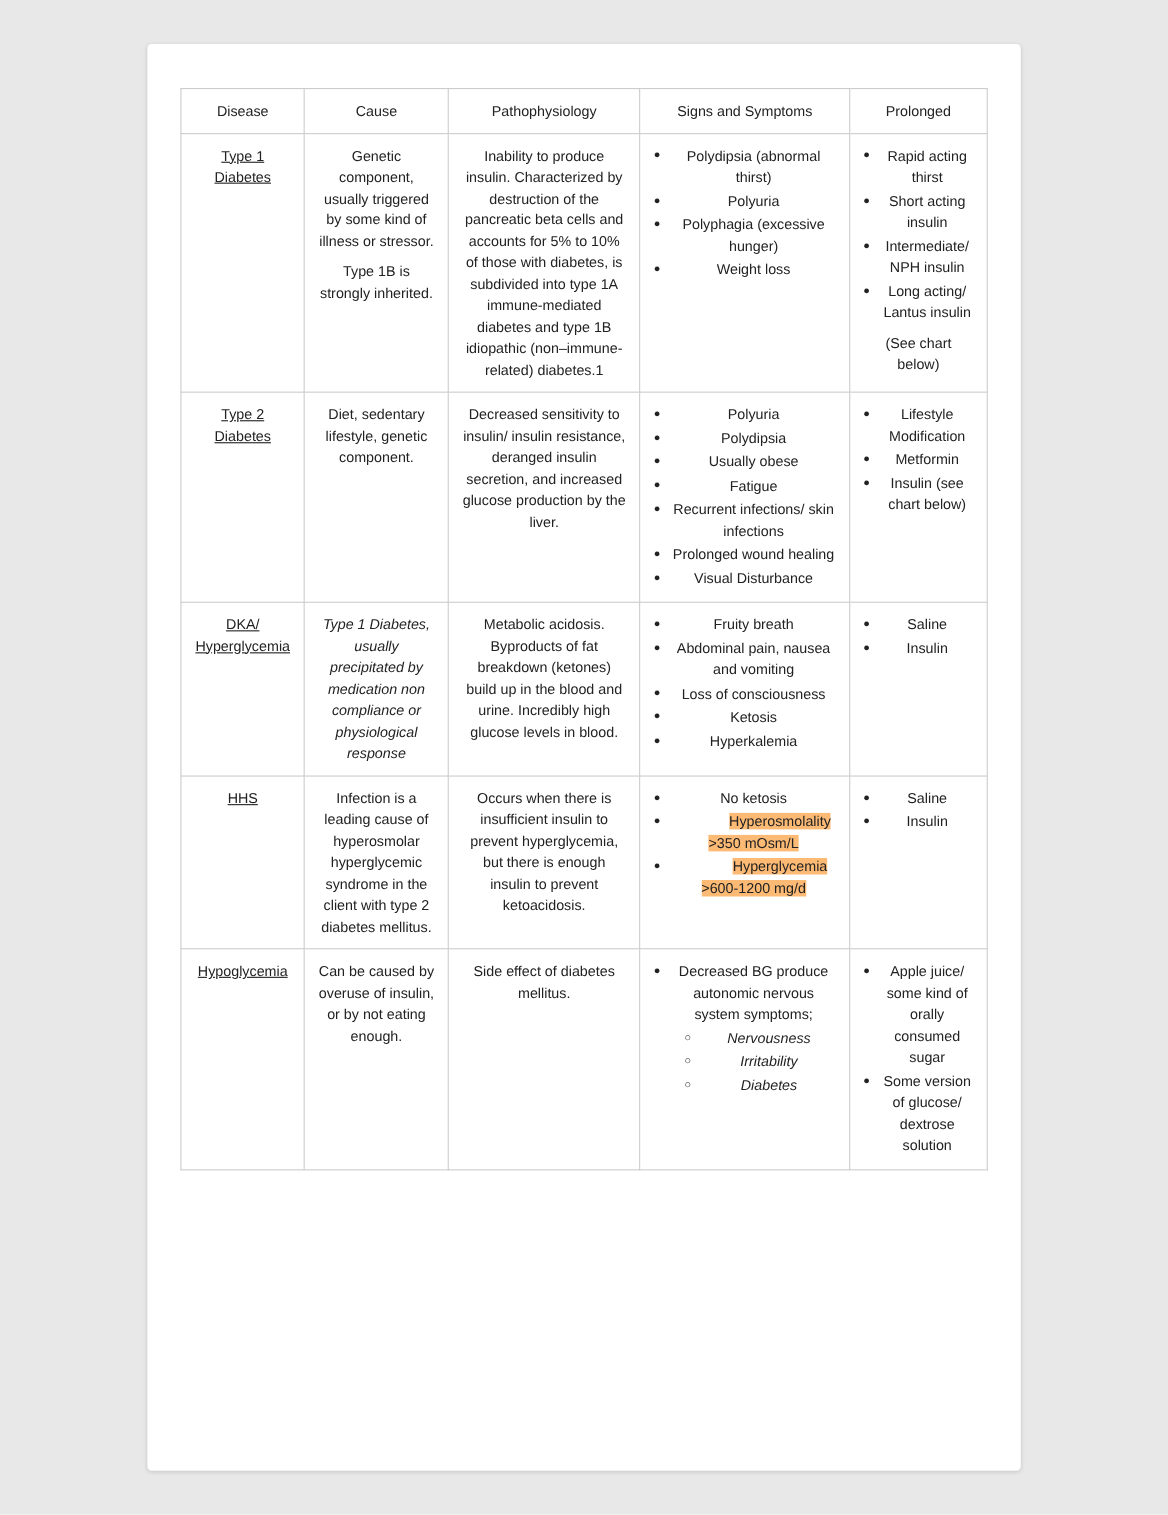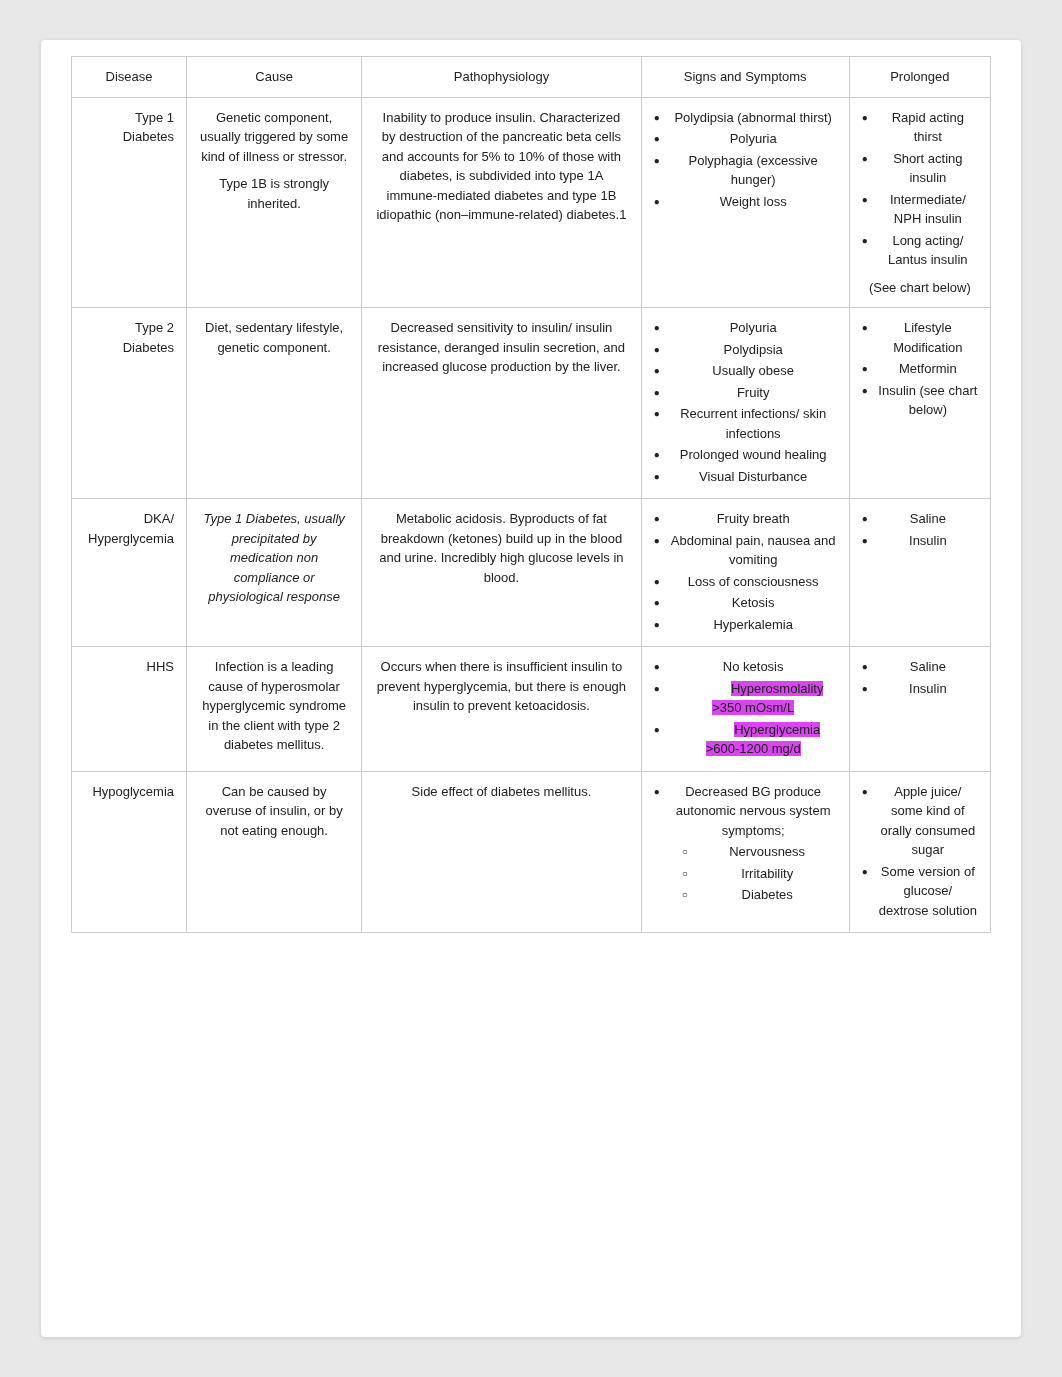--- a/index.html
+++ b/index.html
@@ -8,22 +8,22 @@
       font-family: Arial, sans-serif;
       font-size: 13px;
       color: #222;
       display: flex;
       justify-content: center;
       padding: 40px 20px;
       min-height: 1377px;
     }
     .page {
       background: #fff;
-      width: 980px;
-      padding: 16px 30px;
+      width: 794px;
+      padding: 40px 30px;
       border-radius: 4px;
       box-shadow: 0 1px 4px rgba(0,0,0,0.15);
     }
     table {
       width: 100%;
       border-collapse: collapse;
       border: 1px solid #ccc;
     }
     th, td {
       border: 1px solid #ccc;
@@ -35,22 +35,23 @@
     thead th {
       text-align: center;
       font-weight: normal;
       background: #fff;
       font-size: 13px;
     }
     tbody td {
       font-size: 13px;
     }
     td:first-child {
-      text-align: right;
-      font-size: 13px;
+      text-align: center;
+      font-size: 13px;
+      text-decoration: underline;
     }
     ul {
       list-style: none;
       padding: 0;
       margin: 0;
     }
     ul li {
       padding-left: 16px;
       position: relative;
       margin-bottom: 2px;
@@ -61,27 +62,28 @@
       left: 0;
       font-size: 10px;
       top: 2px;
     }
     ul.sub-list {
       padding-left: 12px;
       margin-top: 2px;
     }
     ul.sub-list li {
       padding-left: 16px;
+      font-style: italic;
     }
     ul.sub-list li::before {
       content: "○";
       font-size: 10px;
     }
     .highlight {
-      background-color: #d946ef;
+      background-color: #fdba74;
       margin-left: 48px;
     }
     .see-chart {
       margin-top: 8px;
       display: block;
     }
   </style>
 </head>
 <body>
 
@@ -126,21 +128,21 @@
           <td>Type 2 Diabetes</td>
           <td>
             <p style="margin-bottom: 0px;">Diet, sedentary lifestyle, genetic component.</p>
           </td>
           <td>Decreased sensitivity to insulin/ insulin resistance, deranged insulin secretion, and increased glucose production by the liver.</td>
           <td>
             <ul>
               <li>Polyuria</li>
               <li>Polydipsia</li>
               <li>Usually obese</li>
-              <li>Fruity</li>
+              <li>Fatigue</li>
               <li>Recurrent infections/ skin infections</li>
               <li>Prolonged wound healing</li>
               <li>Visual Disturbance</li>
             </ul>
           </td>
           <td>
             <ul>
               <li>Lifestyle Modification</li>
               <li>Metformin</li>
               <li>Insulin (see chart below)</li>

